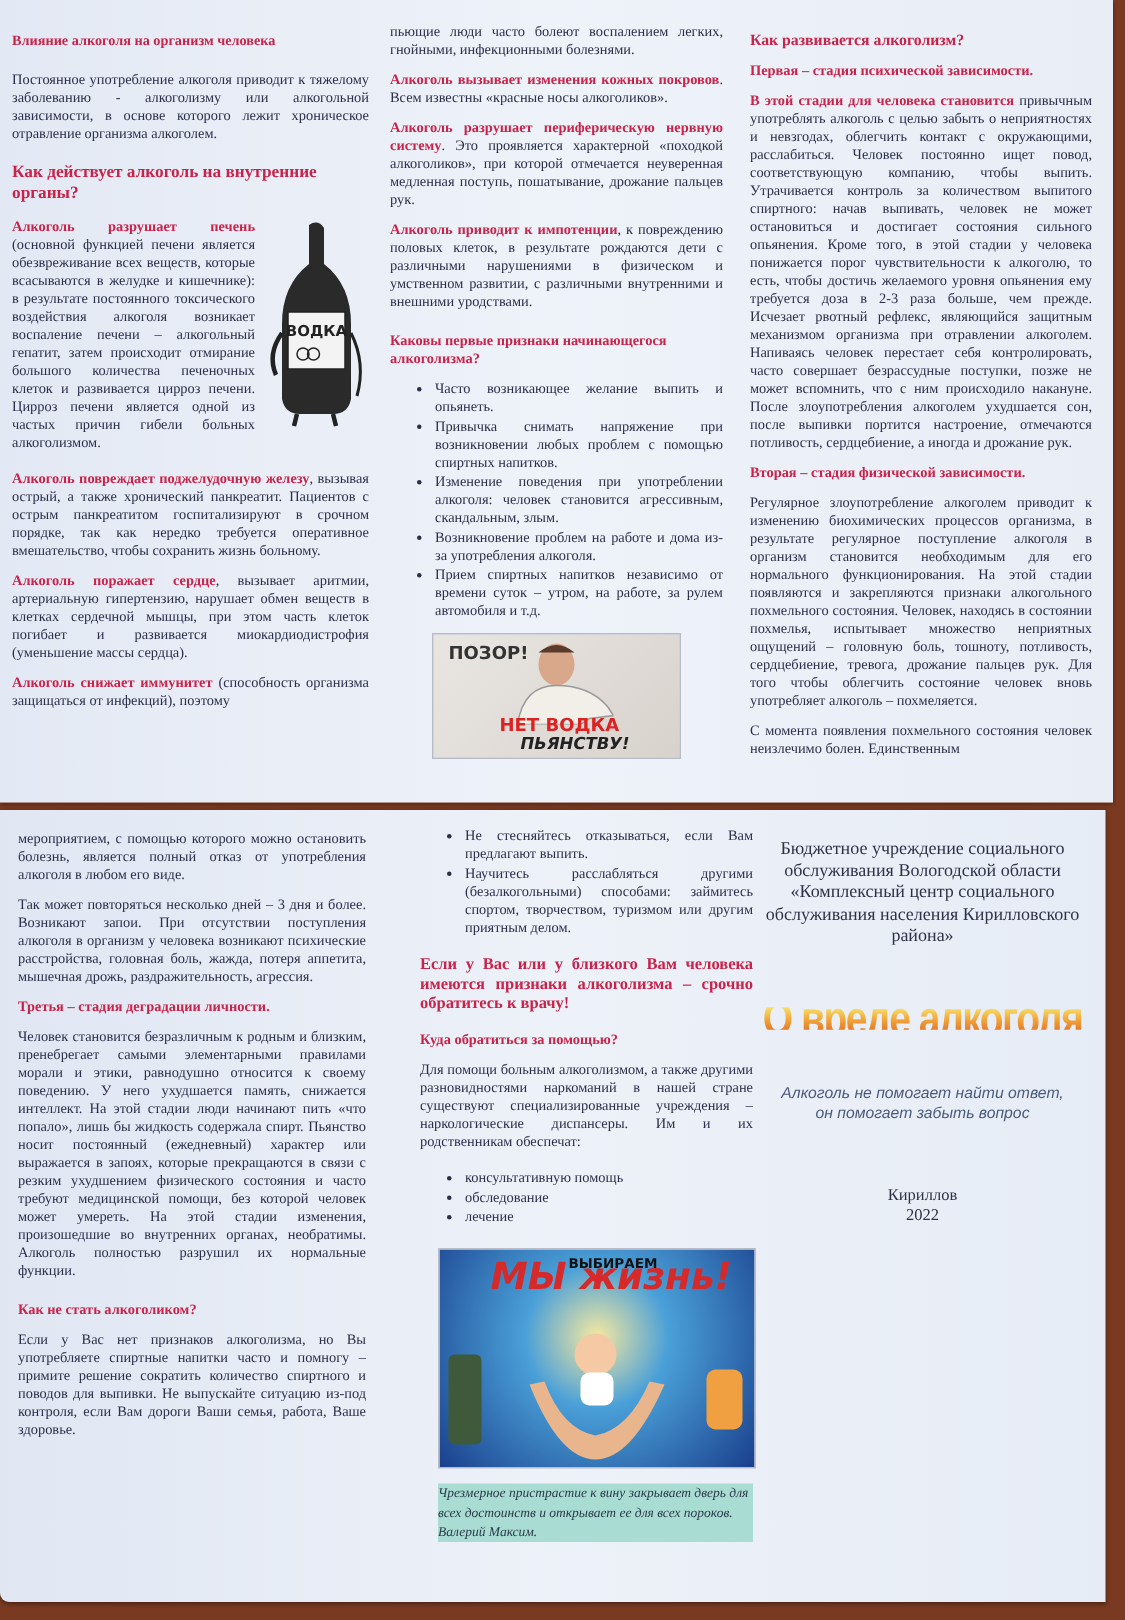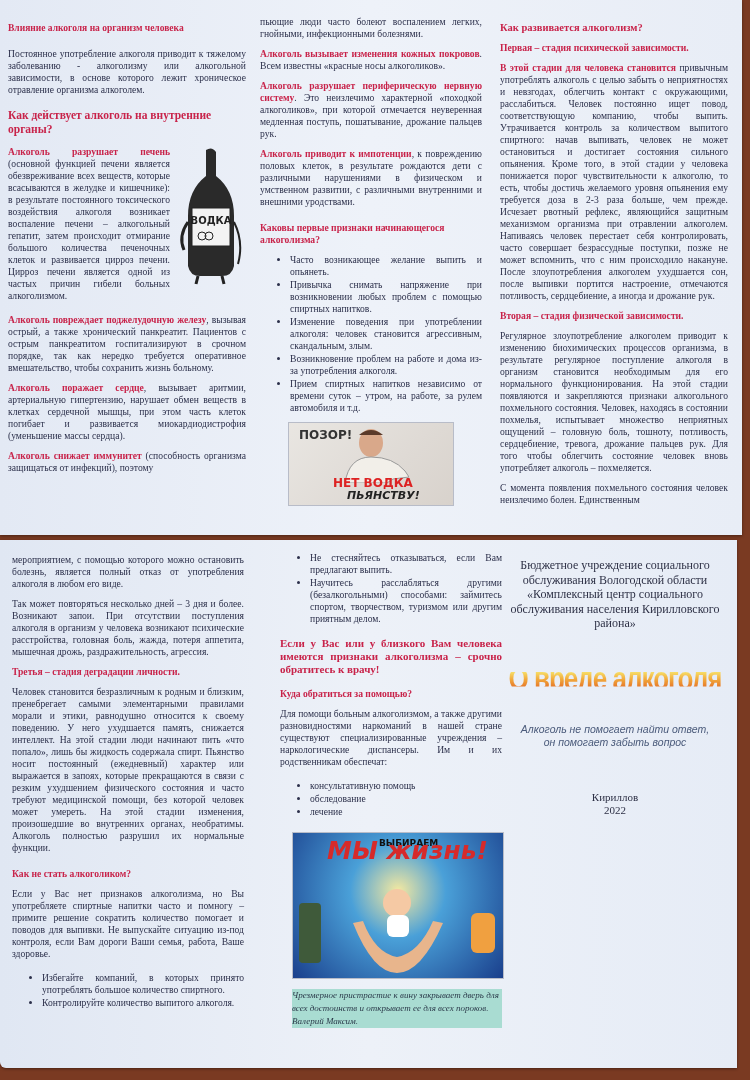--- a/index.html
+++ b/index.html
@@ -62,21 +62,21 @@
       <span class="red">Алкоголь разрушает печень</span><span> (основной функцией печени является обезвреживание всех веществ, которые всасываются в желудке и кишечнике): в результате постоянного токсического воздействия алкоголя возникает воспаление печени – алкогольный гепатит, затем происходит отмирание большого количества печеночных клеток и развивается цирроз печени. Цирроз печени является одной из частых причин гибели больных алкоголизмом.</span>
     </p>
     <p style="margin-top:12px;"><span class="red">Алкоголь повреждает поджелудочную железу</span><span>, вызывая острый, а также хронический панкреатит. Пациентов с острым панкреатитом госпитализируют в срочном порядке, так как нередко требуется оперативное вмешательство, чтобы сохранить жизнь больному.</span></p>
     <p><span class="red">Алкоголь поражает сердце</span><span>, вызывает аритмии, артериальную гипертензию, нарушает обмен веществ в клетках сердечной мышцы, при этом часть клеток погибает и развивается миокардиодистрофия (уменьшение массы сердца).</span></p>
     <p><span class="red">Алкоголь снижает иммунитет</span><span> (способность организма защищаться от инфекций), поэтому</span></p>
   </div>
 
   <div class="col" style="left:260px; top:16px; width:222px;">
     <p>пьющие люди часто болеют воспалением легких, гнойными, инфекционными болезнями.</p>
     <p><span class="red">Алкоголь вызывает изменения кожных покровов</span><span>. Всем известны «красные носы алкоголиков».</span></p>
-    <p><span class="red">Алкоголь разрушает периферическую нервную систему</span><span>. Это неизлечимо характерной «походкой алкоголиков», при которой отмечается неуверенная медленная поступь, пошатывание, дрожание пальцев рук.</span></p>
+    <p><span class="red">Алкоголь разрушает периферическую нервную систему</span><span>. Это проявляется характерной «походкой алкоголиков», при которой отмечается неуверенная медленная поступь, пошатывание, дрожание пальцев рук.</span></p>
     <p><span class="red">Алкоголь приводит к импотенции</span><span>, к повреждению половых клеток, в результате рождаются дети с различными нарушениями в физическом и умственном развитии, с различными внутренними и внешними уродствами.</span></p>
     <div class="h-center" style="margin-top:14px;">Каковы первые признаки начинающегося алкоголизма?</div>
     <ul>
       <li>Часто возникающее желание выпить и опьянеть.</li>
       <li>Привычка снимать напряжение при возникновении любых проблем с помощью спиртных напитков.</li>
       <li>Изменение поведения при употреблении алкоголя: человек становится агрессивным, скандальным, злым.</li>
       <li>Возникновение проблем на работе и дома из-за употребления алкоголя.</li>
       <li>Прием спиртных напитков независимо от времени суток – утром, на работе, за рулем автомобиля и т.д.</li>
     </ul>
     <div class="img-box poster1">
@@ -102,25 +102,21 @@
 </div>
 
 <div class="sheet" id="sheet-bottom">
 
   <div class="col" style="left:12px; top:14px; width:232px;">
     <p>мероприятием, с помощью которого можно остановить болезнь, является полный отказ от употребления алкоголя в любом его виде.</p>
     <p>Так может повторяться несколько дней – 3 дня и более. Возникают запои. При отсутствии поступления алкоголя в организм у человека возникают психические расстройства, головная боль, жажда, потеря аппетита, мышечная дрожь, раздражительность, агрессия.</p>
     <div class="h-left">Третья – стадия деградации личности.</div>
     <p>Человек становится безразличным к родным и близким, пренебрегает самыми элементарными правилами морали и этики, равнодушно относится к своему поведению. У него ухудшается память, снижается интеллект. На этой стадии люди начинают пить «что попало», лишь бы жидкость содержала спирт. Пьянство носит постоянный (ежедневный) характер или выражается в запоях, которые прекращаются в связи с резким ухудшением физического состояния и часто требуют медицинской помощи, без которой человек может умереть. На этой стадии изменения, произошедшие во внутренних органах, необратимы. Алкоголь полностью разрушил их нормальные функции.</p>
     <div class="h-center" style="margin-top:14px;">Как не стать алкоголиком?</div>
-    <p>Если у Вас нет признаков алкоголизма, но Вы употребляете спиртные напитки часто и помногу – примите решение сократить количество помогает и поводов для выпивки. Не выпускайте ситуацию из-под контроля, если Вам дороги Ваши семья, работа, Ваше здоровье.</p>
-    <ul style="margin-top:12px;">
-      <li>Избегайте компаний, в которых принято употреблять большое количество спиртного.</li>
-      <li>Контролируйте количество выпитого алкоголя.</li>
-    </ul>
+    <p>Если у Вас нет признаков алкоголизма, но Вы употребляете спиртные напитки часто и помногу – примите решение сократить количество спиртного и поводов для выпивки. Не выпускайте ситуацию из-под контроля, если Вам дороги Ваши семья, работа, Ваше здоровье.</p>
   </div>
 
   <div class="col" style="left:280px; top:12px; width:222px;">
     <ul>
       <li>Не стесняйтесь отказываться, если Вам предлагают выпить.</li>
       <li>Научитесь расслабляться другими (безалкогольными) способами: займитесь спортом, творчеством, туризмом или другим приятным делом.</li>
     </ul>
     <p class="red" style="font-size:11px; line-height:13px; margin-top:12px;">Если у Вас или у близкого Вам человека имеются признаки алкоголизма – срочно обратитесь к врачу!</p>
     <div class="h-left" style="margin-top:12px;">Куда обратиться за помощью?</div>
     <p>Для помощи больным алкоголизмом, а также другими разновидностями наркоманий в нашей стране существуют специализированные учреждения – наркологические диспансеры. Им и их родственникам обеспечат:</p>

